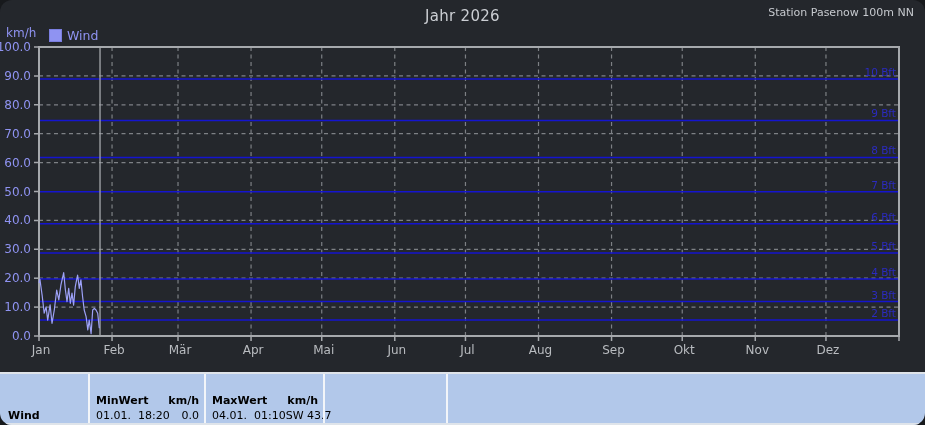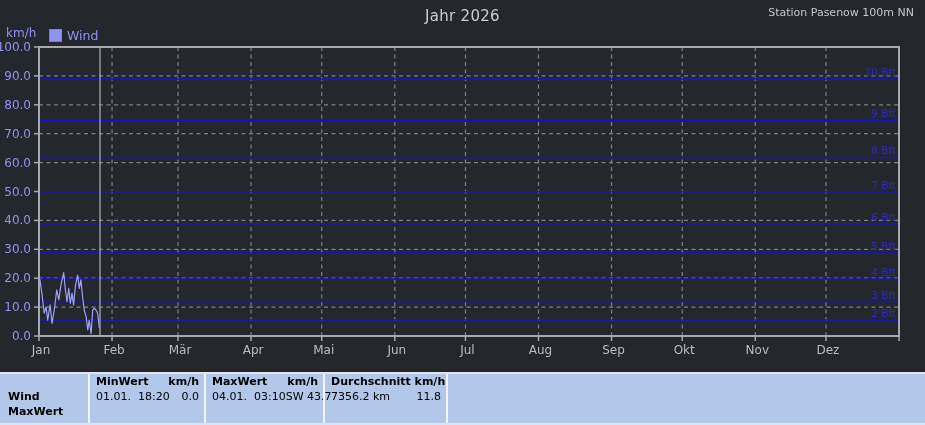--- a/index.html
+++ b/index.html
@@ -1,19 +1,20 @@
 <!DOCTYPE html>
 <html><head>
 <meta charset="utf-8">
 <style>
   html,body{margin:0;padding:0;background:#17191c;}
   .screen{
     position:relative;width:925px;height:425px;overflow:hidden;
     background:#24272c;
     font-family:"DejaVu Sans", sans-serif;
+    border-radius:12px;
   }
   .page-title{
     position:absolute;top:7px;left:0;width:925px;text-align:center;
     font-size:15px;color:#cbced3;letter-spacing:.3px;
   }
   .station-label{
     position:absolute;top:6px;right:11px;
     font-size:11px;color:#c6c9ce;
   }
   .axis-unit{
@@ -33,21 +34,21 @@
   
   .summary-table{
     position:absolute;left:0;top:372px;width:925px;height:53px;
     background:#b2c8ea;
     border-top:2px solid #dfe4ea;border-bottom:2px solid #dfe4ea;
     box-sizing:border-box;
     color:#000;font-size:11px;
   }
   .cell{position:absolute;top:0;bottom:0;}
   .cell .line{height:15px;line-height:15px;display:flex;justify-content:space-between;white-space:pre;}
-  .cell .line:first-child{margin-top:0;}
+  .cell .line:first-child{margin-top:19px;}
   .bold{font-weight:bold;}
   .divider{position:absolute;top:0;bottom:0;width:2px;background:#f2f5f9;}
   .c-label{left:8px;width:78px;}
   .c-min{left:96px;width:103px;}
   .c-max{left:212px;width:106px;}
   .c-avg{left:331px;width:110px;}
   .d1{left:88px;} .d2{left:204px;} .d3{left:323px;} .d4{left:446px;}
 </style>
 </head>
 <body>
@@ -177,36 +178,25 @@
     </div>
 
     <div class="divider d2"></div>
 
     <div class="cell c-max">
       <div class="line bold">
         <span>MaxWert</span>
         <span>km/h</span>
       </div>
       <div class="line">
-        <span>04.01.  03:10</span>
+        <span>04.01.  01:10</span>
         <span>SW 43.7</span>
       </div>
       <div class="line"></div>
     </div>
 
     <div class="divider d3"></div>
 
-    <div class="cell c-avg">
-      <div class="line bold">
-        <span>Durchschnitt km/h</span>
-        <span></span>
-      </div>
-      <div class="line">
-        <span>7356.2 km</span>
-        <span>11.8</span>
-      </div>
-      <div class="line"></div>
-    </div>
 
     <div class="divider d4"></div>
   </div>
 
 </div>
 
 </body></html>

